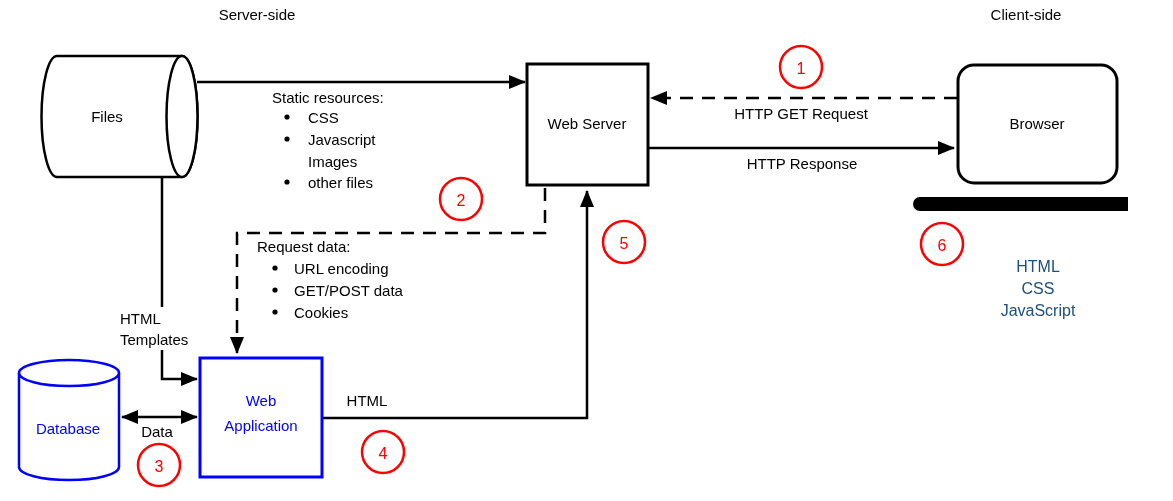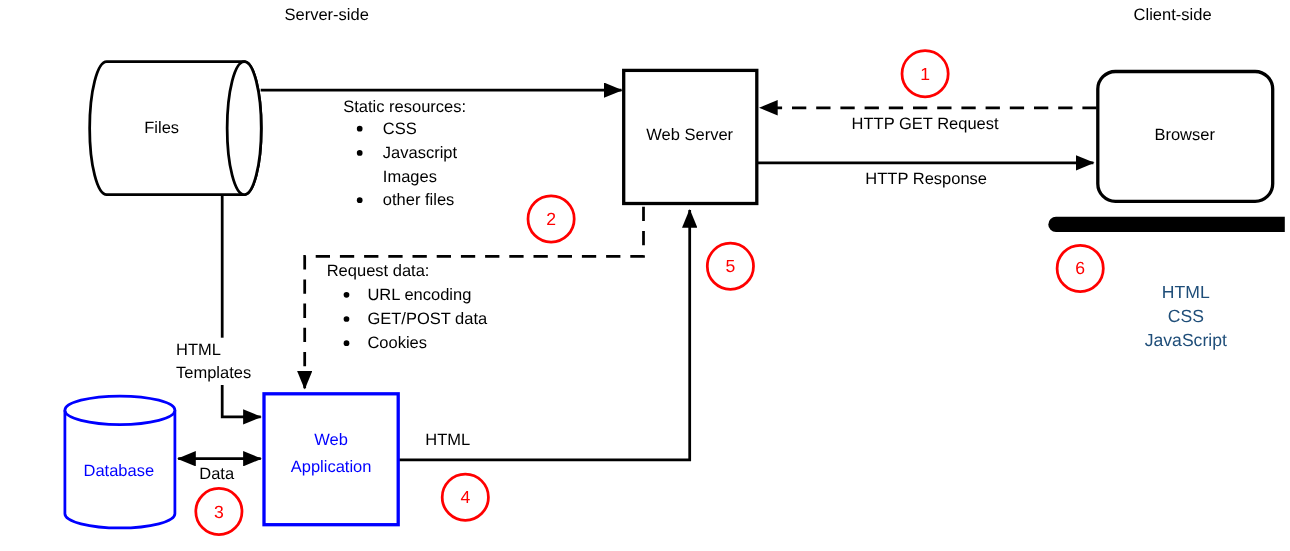--- a/index.html
+++ b/index.html
@@ -11,21 +11,20 @@
   }
   * { margin: 0; padding: 0; box-sizing: border-box; }
   html, body { background: var(--bg-white); }
   #canvas {
     position: relative;
     width: 1128px;
     height: 501px;
     background: var(--bg-white);
     overflow: hidden;
     font-family: "Liberation Sans", sans-serif;
-    margin-left: 40px;
   }
   svg text {
     font-family: "Liberation Sans", sans-serif;
     dominant-baseline: central;
     fill: var(--line-black);
   }
   .t15 { font-size: 15px; }
   .t16 { font-size: 16px; }
   .mid { text-anchor: middle; }
   .blue  { fill: var(--component-blue); }

